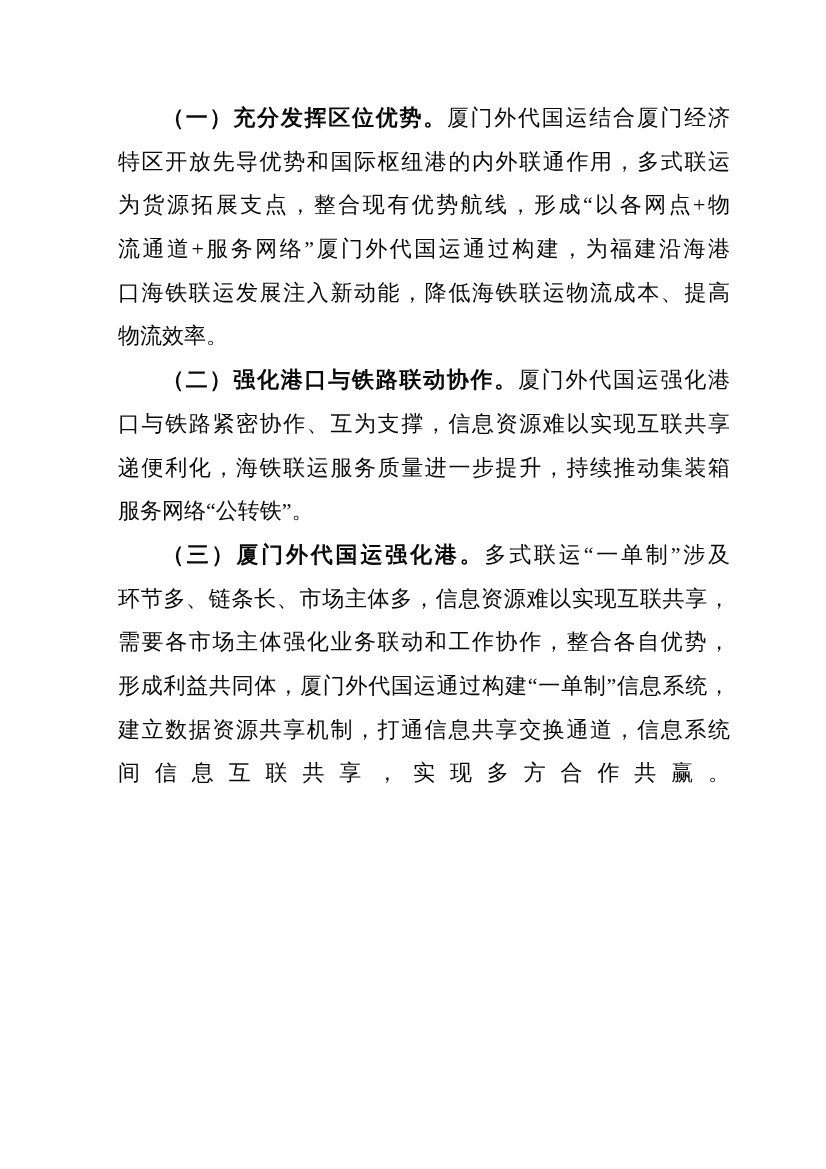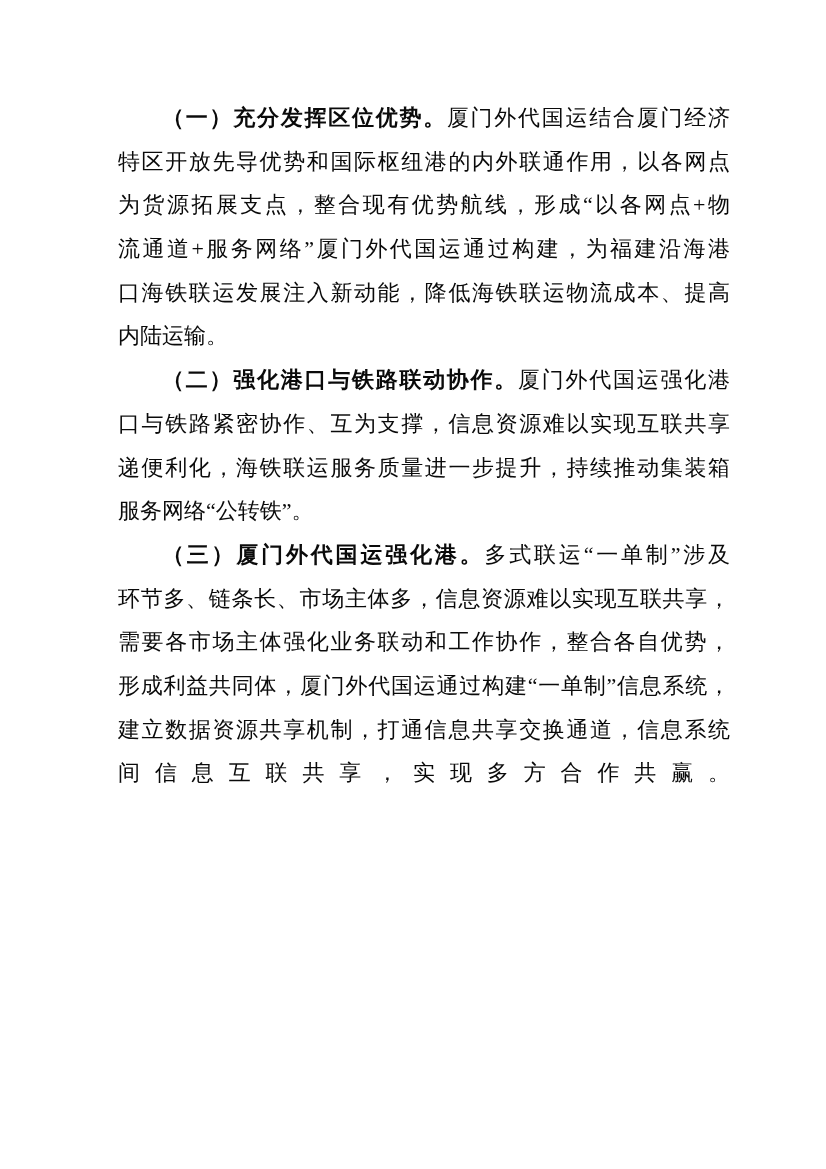--- a/index.html
+++ b/index.html
@@ -60,25 +60,25 @@
     color: #15803d;
   }
 </style>
 </head>
 <body>
 
 <div class="page">
   <div class="text-block">
       <div class="paragraph">
         <div class="line indent"><span class="seg bold">（一）充分发挥区位优势。</span><span class="seg">厦门外代国运结合厦门经济</span></div>
-        <div class="line"><span class="seg">特区开放先导优势和国际枢纽港的内外联通作用，以各网点</span></div>
+        <div class="line"><span class="seg">特区开放先导优势和国际枢纽港的内外联通作用，多式联运</span></div>
         <div class="line"><span class="seg">为货源拓展支点，整合现有优势航线，形成“以各网点+物</span></div>
         <div class="line"><span class="seg">流通道+服务网络”厦门外代国运通过构建，为福建沿海港</span></div>
         <div class="line"><span class="seg">口海铁联运发展注入新动能，降低海铁联运物流成本、提高</span></div>
-        <div class="line no-stretch"><span class="seg">内陆运输。</span></div>
+        <div class="line no-stretch"><span class="seg">物流效率。</span></div>
       </div>
       <div class="paragraph">
         <div class="line indent"><span class="seg bold">（二）强化港口与铁路联动协作。</span><span class="seg">厦门外代国运强化港</span></div>
         <div class="line"><span class="seg">口与铁路紧密协作、互为支撑，信息资源难以实现互联共享</span></div>
         <div class="line"><span class="seg">递便利化，海铁联运服务质量进一步提升，持续推动集装箱</span></div>
         <div class="line no-stretch"><span class="seg">服务网络“公转铁”。</span></div>
       </div>
       <div class="paragraph">
         <div class="line indent"><span class="seg bold">（三）厦门外代国运强化港。</span><span class="seg">多式联运“一单制”涉及</span></div>
         <div class="line"><span class="seg">环节多、链条长、市场主体多，信息资源难以实现互联共享，</span></div>

